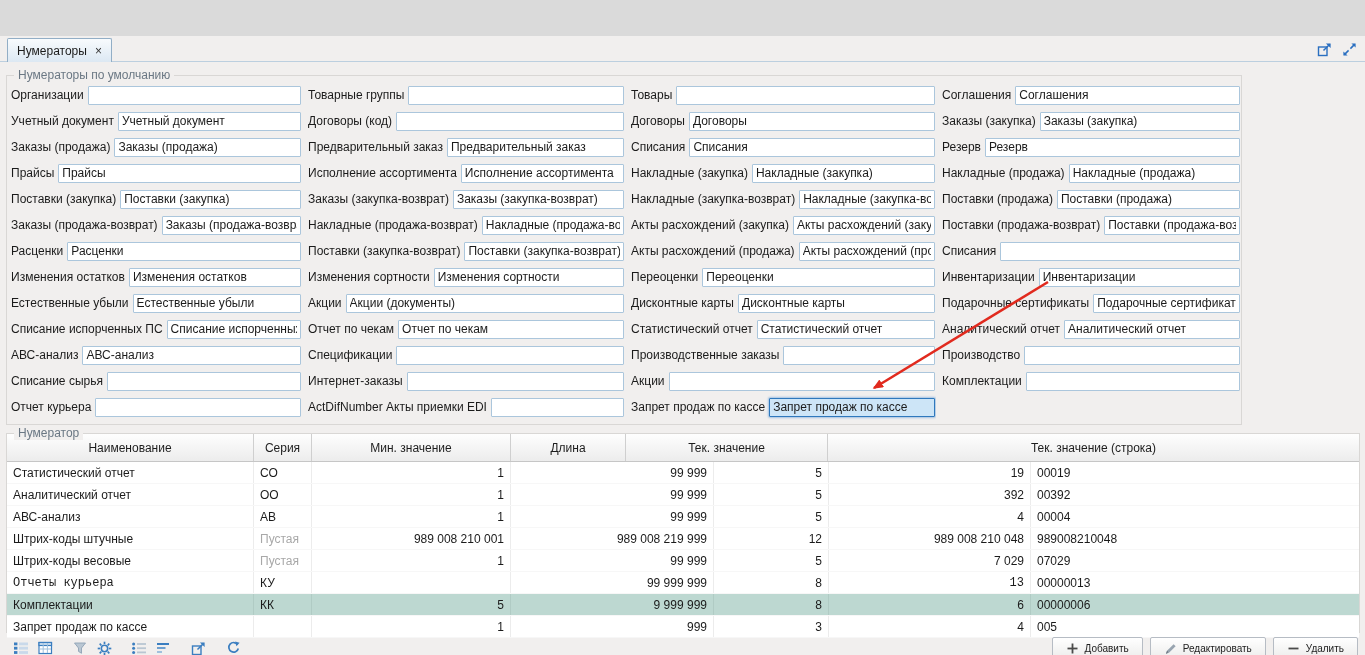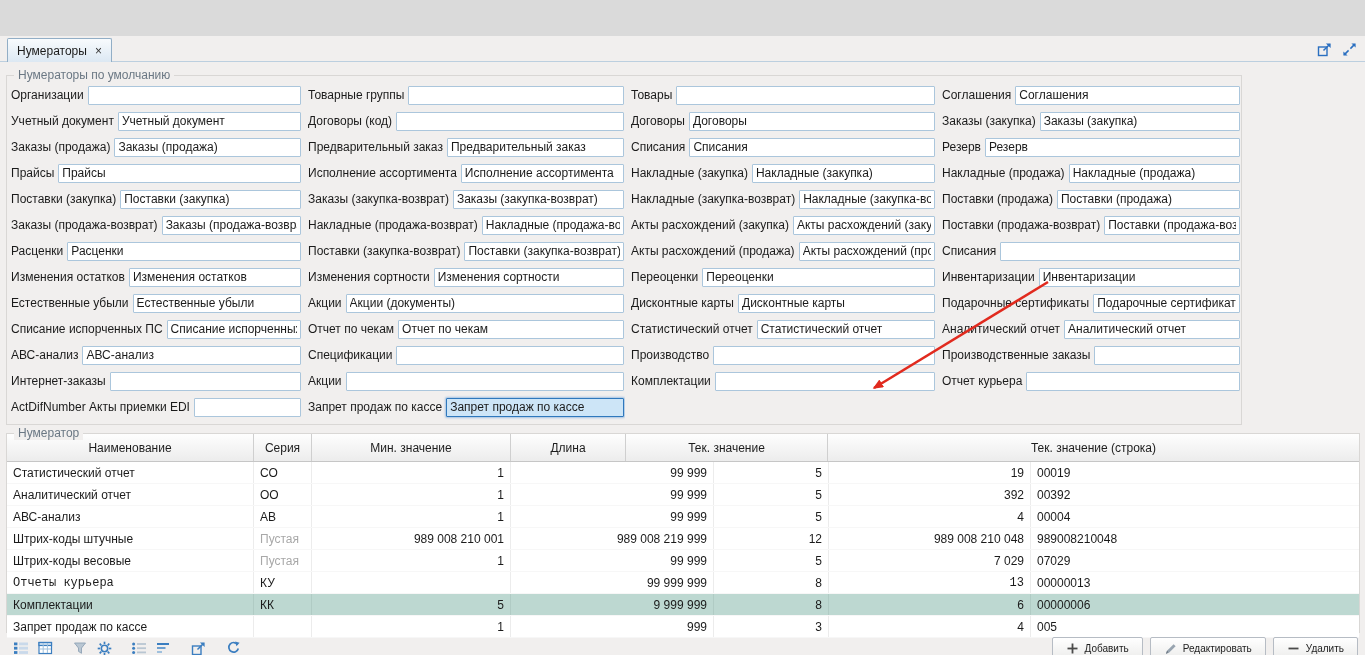--- a/index.html
+++ b/index.html
@@ -253,25 +253,29 @@
         </div>
         <div class="fcell">
           <span class="flabel">АВС-анализ</span>
           <input class="finput" value="АВС-анализ" style="">
         </div>
         <div class="fcell">
           <span class="flabel">Спецификации</span>
           <input class="finput" style="">
         </div>
         <div class="fcell">
+          <span class="flabel">Производственные заказы</span>
+          <input class="finput" style="">
+        </div>
+        <div class="fcell">
           <span class="flabel">Производство</span>
           <input class="finput" style="">
         </div>
         <div class="fcell">
-          <span class="flabel">Производственные заказы</span>
+          <span class="flabel">Списание сырья</span>
           <input class="finput" style="">
         </div>
         <div class="fcell">
           <span class="flabel">Интернет-заказы</span>
           <input class="finput" style="">
         </div>
         <div class="fcell">
           <span class="flabel">Акции</span>
           <input class="finput" style="">
         </div>

